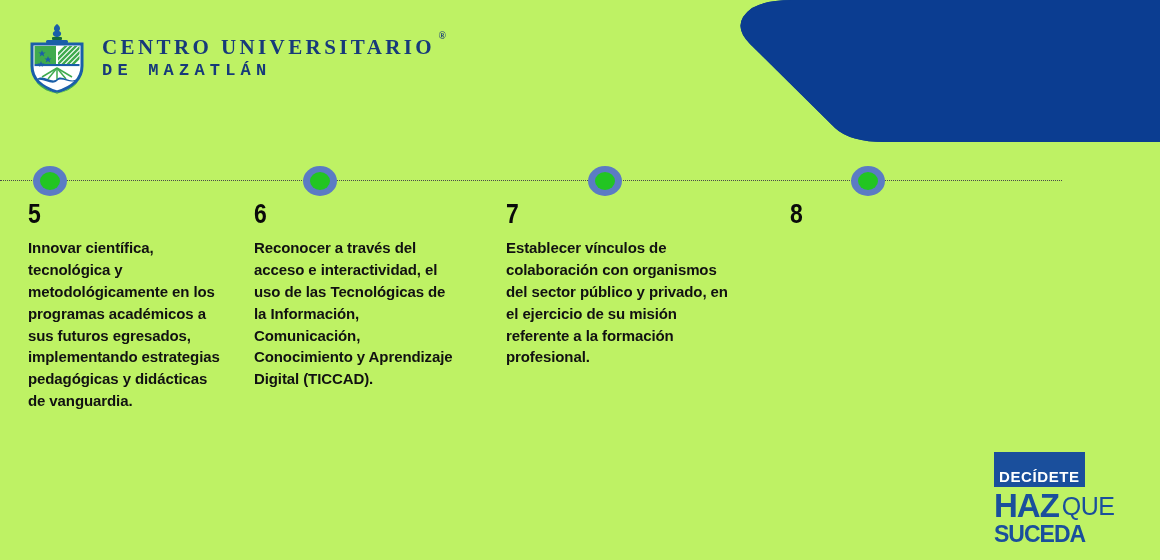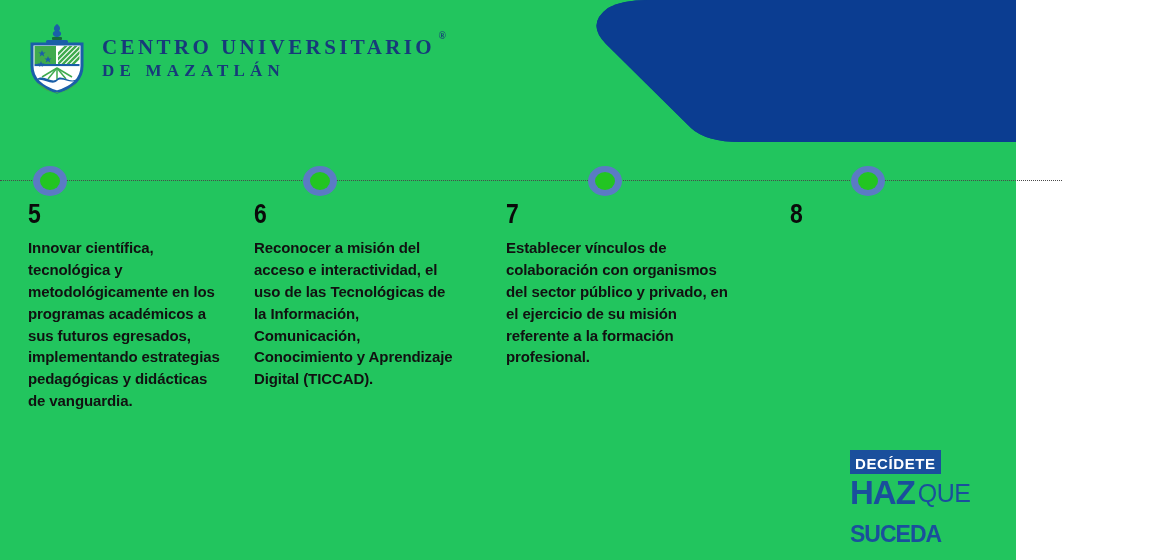--- a/index.html
+++ b/index.html
@@ -2,21 +2,21 @@
 <html><head>
 <meta charset="utf-8">
 <style>
   * { box-sizing: border-box; margin: 0; padding: 0; }
   html, body {
     width: 1160px; height: 560px;
     background: #ffffff;
     font-family: "Liberation Sans", sans-serif;
     overflow: hidden;
   }
-  #page { position: relative; width: 1016px; height: 560px; background: #22c55e; }
+  #page { position: relative; width: 1160px; height: 560px; background: #bef264; }
 
   
   .wedge-wrap {
     position: absolute; top: 0; right: 0;
     width: 460px; height: 142px;
     overflow: hidden;
     pointer-events: none;
   }
   .wedge-svg { display: block; width: 460px; height: 142px; }
 
@@ -38,21 +38,21 @@
     position: relative;
     display: inline-block;
   }
   .brand-reg {
     position: absolute; top: -5px; right: -11px;
     font-size: 10px; letter-spacing: 0;
     font-family: "Liberation Serif", serif;
     color: #173a7a;
   }
   .brand-line2 {
-    font-family: Liberation Serif, serif;
+    font-family: Liberation Mono, monospace;
     font-weight: bold;
     font-size: 17px;
     letter-spacing: 5.2px;
     color: #173a7a;
     line-height: 1.5;
     white-space: nowrap;
   }
 
   
   .timeline-line {
@@ -112,28 +112,28 @@
     width: 152px;
   }
   .lk-decidete {
     display: inline-block;
     background: #1a4f9c;
     color: #ffffff;
     font-family: "Liberation Sans Narrow","Liberation Sans", sans-serif;
     font-weight: bold;
     font-size: 15px;
     letter-spacing: 0.6px;
-    padding: 5px 4px 2px 4px;
+    padding: 16px 4px 2px 4px;
     margin-bottom: 2px;
     border: 1.5px solid #1a4f9c;
   }
   .lk-row2 {
     color: #1a4f9c;
     white-space: nowrap;
-    margin-bottom: 14px;
+    margin-bottom: 1px;
   }
   .lk-haz {
     font-family: "Liberation Sans Narrow","Liberation Sans", sans-serif;
     font-weight: bold;
     font-size: 33px;
     letter-spacing: -1px;
   }
   .lk-que {
     font-family: "Liberation Sans Narrow","Liberation Sans", sans-serif;
     font-weight: normal;
@@ -229,21 +229,21 @@
   <div class="marker" style="left:588px"></div>
   <div class="marker" style="left:851px"></div>
 
   <div class="col col1">
     <div class="col-num">5</div>
     <div class="col-body">Innovar científica, tecnológica y metodológicamente en los programas académicos a sus futuros egresados, implementando estrategias pedagógicas y didácticas de vanguardia.</div>
   </div>
 
   <div class="col col2">
     <div class="col-num">6</div>
-    <div class="col-body">Reconocer a misión del acceso e interactividad, el uso de las Tecnológicas de la Información, Comunicación, Conocimiento y Aprendizaje Digital (TICCAD).</div>
+    <div class="col-body">Reconocer a través del acceso e interactividad, el uso de las Tecnológicas de la Información, Comunicación, Conocimiento y Aprendizaje Digital (TICCAD).</div>
   </div>
 
   <div class="col col3">
     <div class="col-num">7</div>
     <div class="col-body">Establecer vínculos de colaboración con organismos del sector público y privado, en el ejercicio de su misión referente a la formación profesional.</div>
   </div>
 
   <div class="col col4">
     <div class="col-num">8</div>
   </div>

